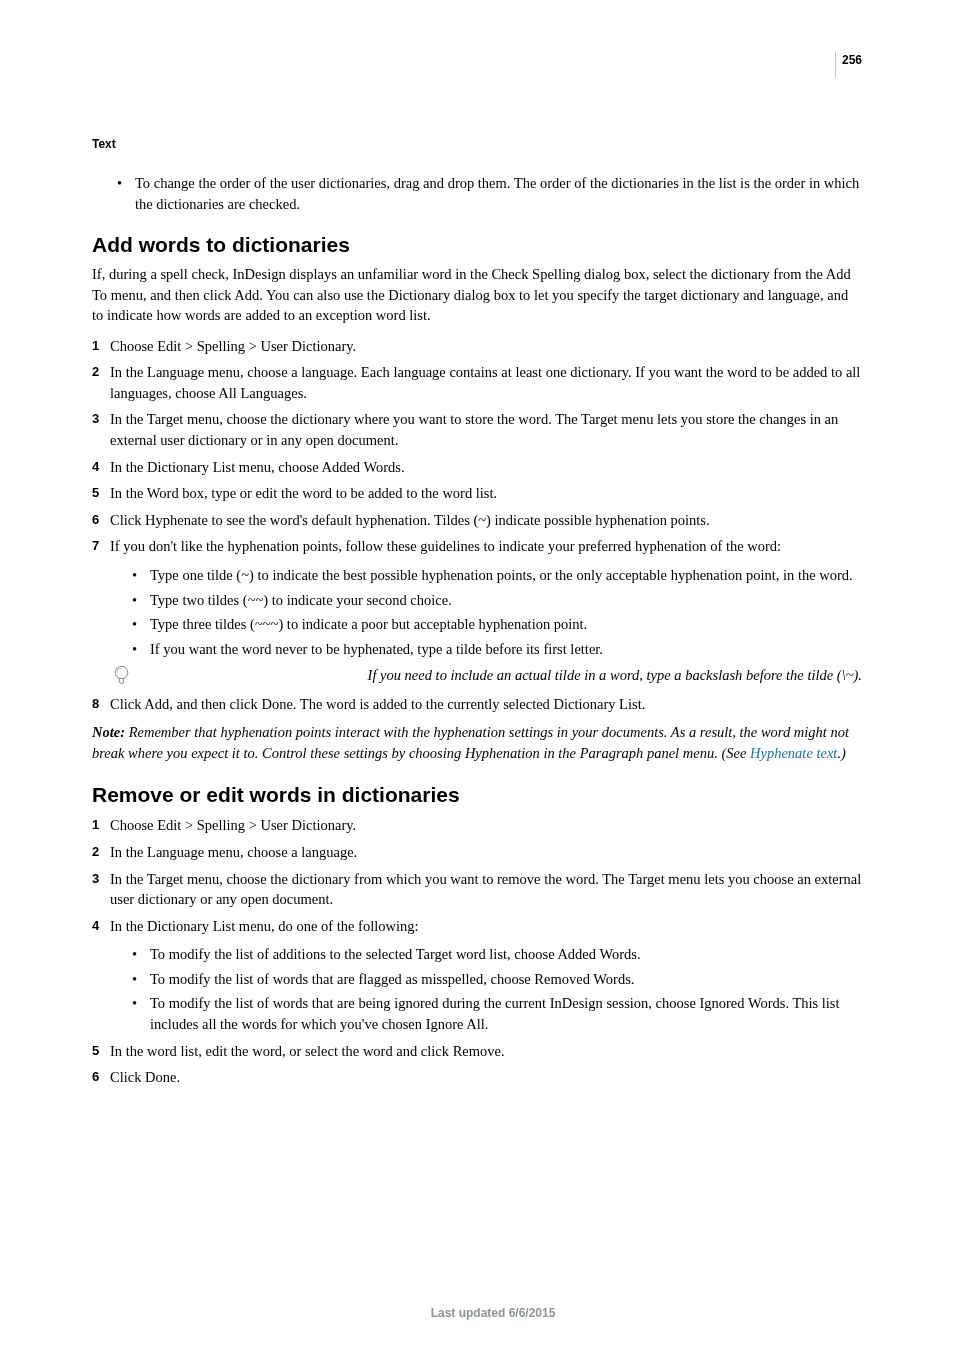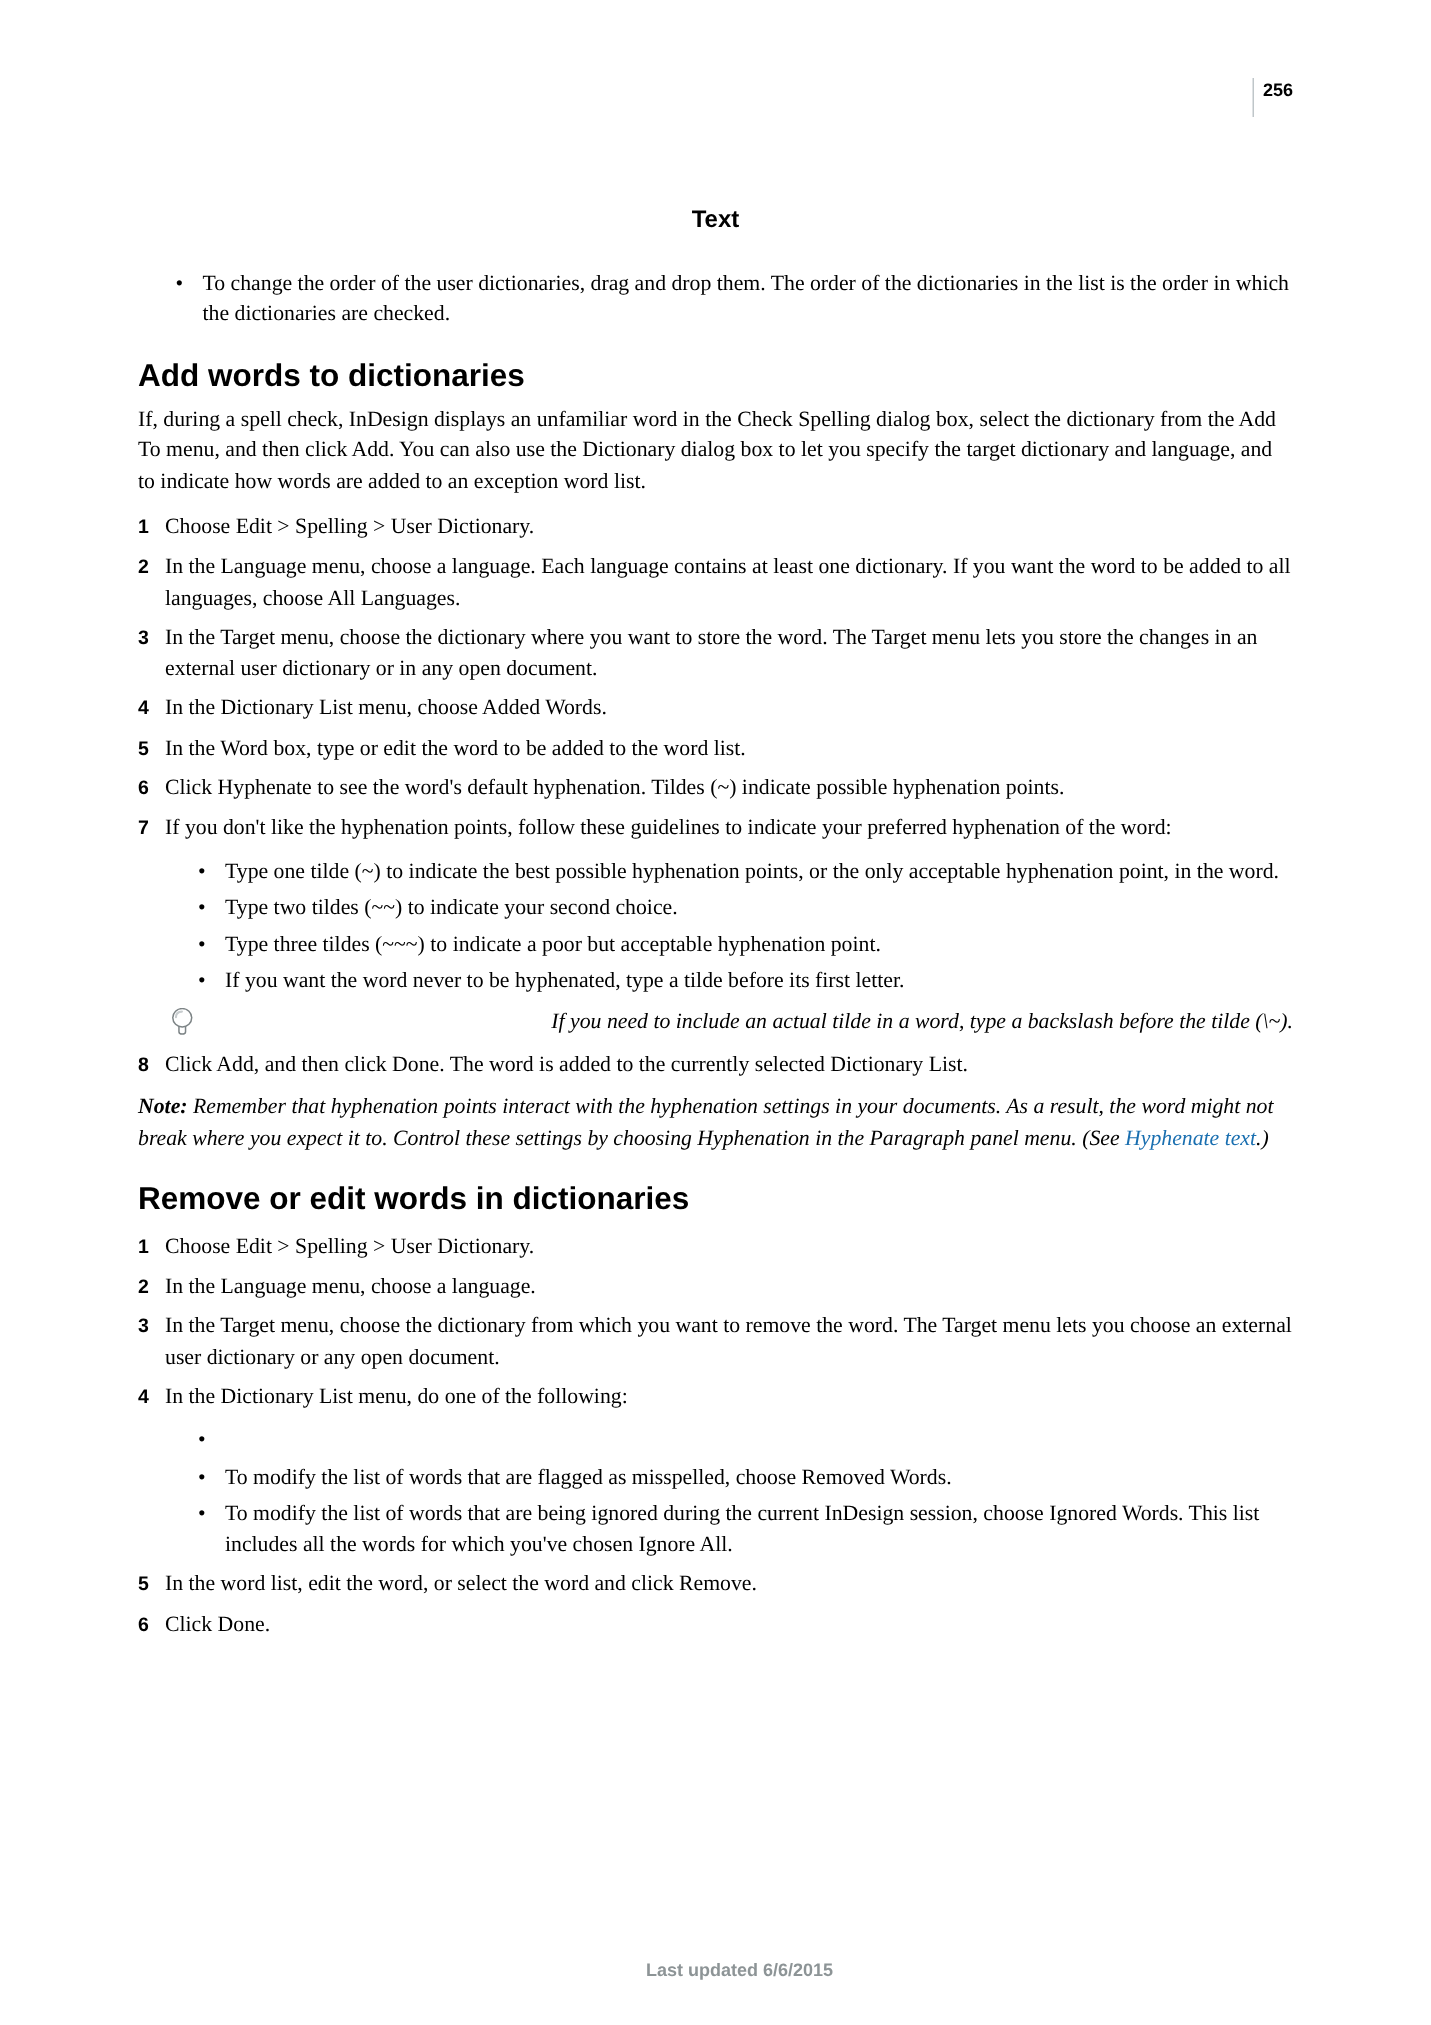--- a/index.html
+++ b/index.html
@@ -30,25 +30,24 @@
     font-weight: 700;
     padding-left: 6px;
     border-left: 1px solid #bfc6c9;
     height: 26px;
     display: flex;
     align-items: flex-start;
   }
   .section-label {
     font-family: "Myriad Pro", "Helvetica Neue", Arial, sans-serif;
     font-weight: 700;
-    font-size: 16px;
+    font-size: 12px;
     margin-top: 40px;
     margin-bottom: 20px;
     color: #000;
-    text-align: center;
   }
   .bullet-indent {
     display: flex;
     margin: 2px 0 10px 25px;
   }
   .bullet-dot {
     width: 18px;
     flex: 0 0 18px;
   }
   .sub-bullet {
@@ -233,20 +232,21 @@
         <span class="step-body">In the Target menu, choose the dictionary from which you want to remove the word. The Target menu lets you choose an external user dictionary or any open document.</span>
       </li>
     <li>
         <span class="num">4</span>
         <span class="step-body">In the Dictionary List menu, do one of the following:</span>
       </li>
   </ol>
 
   <div class="sub-bullet">
       <span class="bullet-dot">•</span>
+      <span>To modify the list of additions to the selected Target word list, choose Added Words.</span>
     </div>
   <div class="sub-bullet">
       <span class="bullet-dot">•</span>
       <span>To modify the list of words that are flagged as misspelled, choose Removed Words.</span>
     </div>
   <div class="sub-bullet">
       <span class="bullet-dot">•</span>
       <span>To modify the list of words that are being ignored during the current InDesign session, choose Ignored Words. This list includes all the words for which you've chosen Ignore All.</span>
     </div>
 

